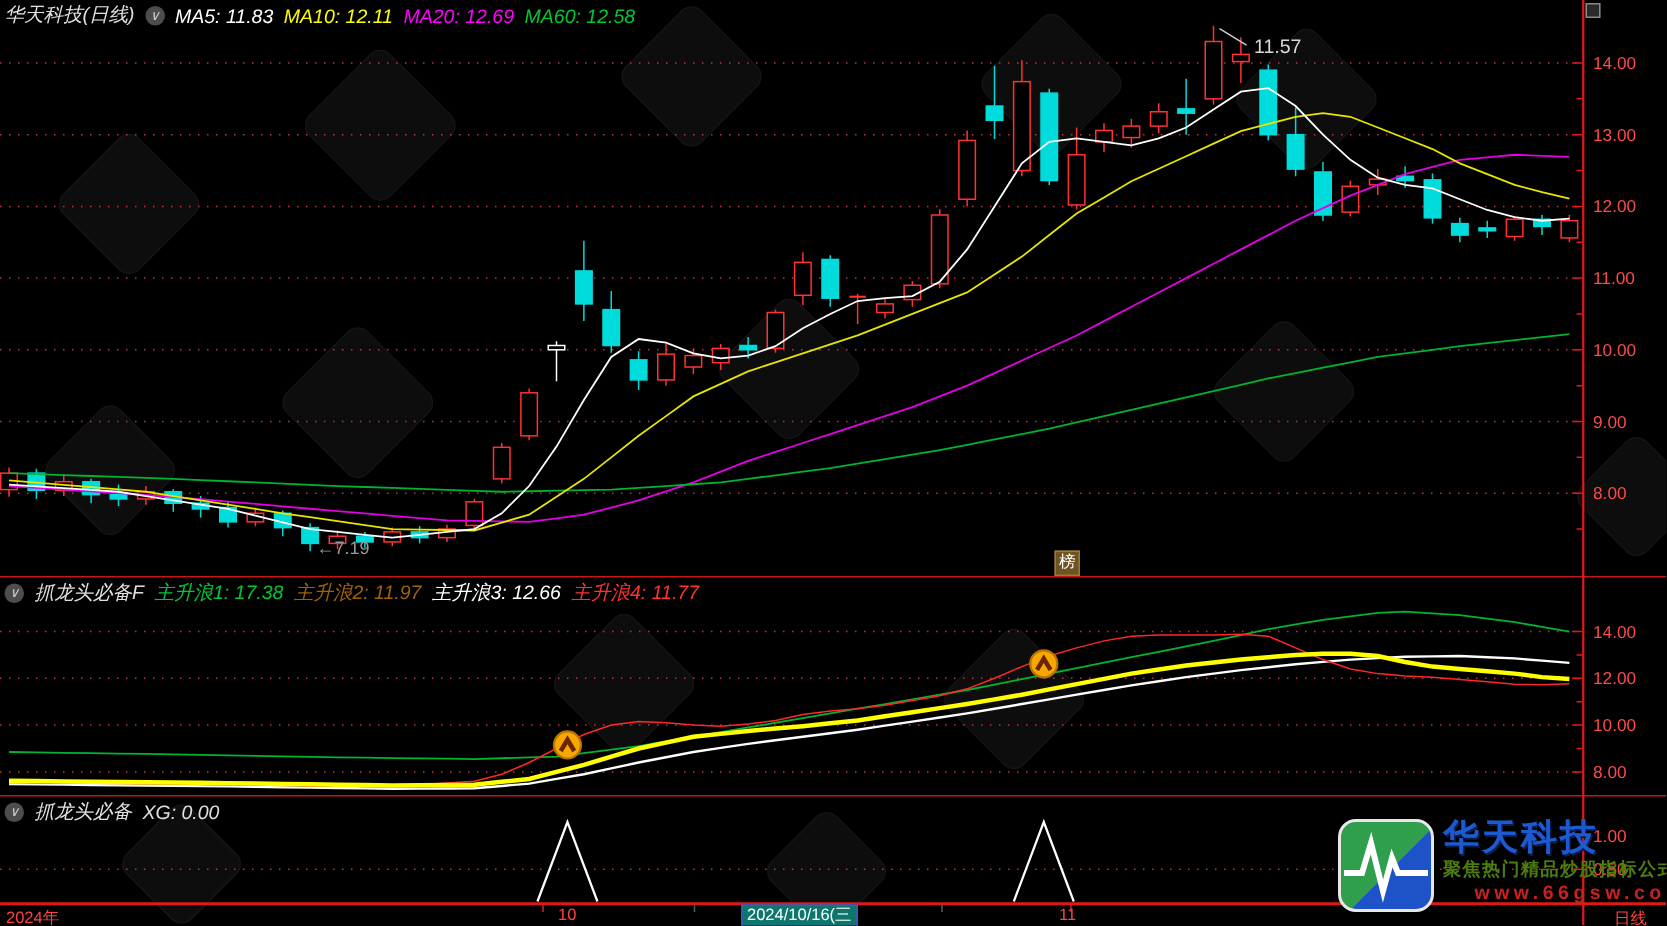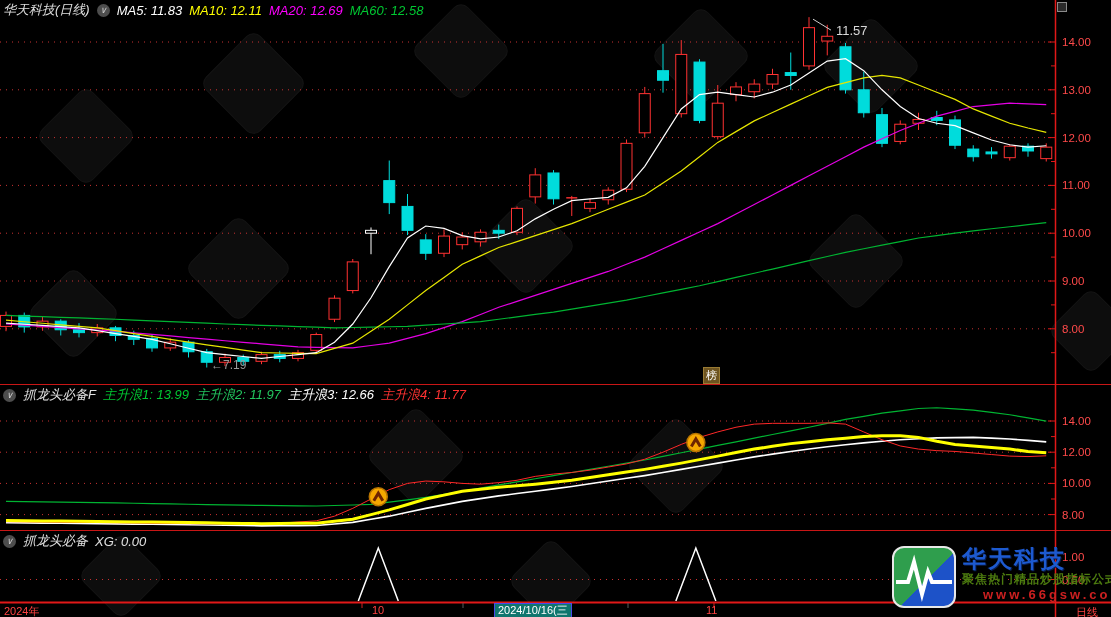--- a/index.html
+++ b/index.html
@@ -5,21 +5,21 @@
   html,body{margin:0;padding:0;background:#000;}
   body{width:1111px;height:617px;overflow:hidden;font-family:"Liberation Sans",sans-serif;}
   .screen{position:relative;width:1111px;height:617px;background:#000;}
   svg.chart{position:absolute;left:0;top:0;z-index:2;}
   .wm{position:absolute;z-index:1;background:#101010;border:1px solid #181818;border-radius:10px;transform:rotate(45deg);opacity:.85;}
   .hdr{position:absolute;z-index:6;display:flex;align-items:center;gap:7px;font-size:13px;white-space:nowrap;font-style:italic;}
   .hdr .title{color:#e0e0e0;}
   .circle-icon{width:13px;height:13px;border-radius:50%;background:#4d4d4d;color:#cfcfcf;
     font-size:9px;line-height:12px;text-align:center;flex:0 0 13px;}
   .ma0{color:#ffffff}.ma1{color:#ffff00}.ma2{color:#ff00ff}.ma3{color:#00c832}
-  .v0{color:#00c832}.v1{color:#22c55e}.v2{color:#ffffff}.v3{color:#ff3232}
+  .v0{color:#00c832}.v1{color:#a16207}.v2{color:#ffffff}.v3{color:#ff3232}
   .xlabel{position:absolute;z-index:6;font-size:11px;color:#ff4242;white-space:nowrap;}
   .datebox{position:absolute;z-index:6;font-size:11px;color:#ffffff;background:#0f766e;
     border:1px solid #4a4ae8;padding:0 3px;height:13px;line-height:13px;}
   .tag{position:absolute;z-index:6;width:15px;height:15px;background:#6e5420;border:1px solid #9a7b33;
     color:#fff;font-size:11px;line-height:15px;text-align:center;}
   .anno-high{position:absolute;z-index:5;color:#d8d8d8;font-size:13px;}
   .anno-low{position:absolute;z-index:5;color:#9a9a9a;font-size:12px;}
   .winicon{position:absolute;z-index:6;width:8px;height:8px;background:#2a2a2a;border:1px solid #8a8a8a;}
   .logo{position:absolute;z-index:7;display:flex;align-items:flex-start;gap:6px;}
   .logo-icon{width:60px;height:58px;border-radius:12px;border:2px solid #e8e8e8;
@@ -248,21 +248,21 @@
   </div>
   <div class="winicon" style="left:1057px;top:2px"></div>
 
   <div class="anno-high" style="left:836px;top:23px">11.57</div>
   <div class="anno-low" style="left:211px;top:358px">←7.19</div>
   <div class="tag" style="left:703px;top:367px">榜</div>
 
   <div class="hdr" style="left:3px;top:386px">
     <span class="circle-icon">∨</span>
     <span class="title">抓龙头必备F</span>
-    <span class="v0">主升浪1: 13.99</span>
+    <span class="v0">主升浪1: 17.38</span>
     <span class="v1">主升浪2: 11.97</span>
     <span class="v2">主升浪3: 12.66</span>
     <span class="v3">主升浪4: 11.77</span>
   </div>
 
   <div class="hdr" style="left:3px;top:532px">
     <span class="circle-icon">∨</span>
     <span class="title">抓龙头必备</span>
     <span class="title">XG: 0.00</span>
   </div>

